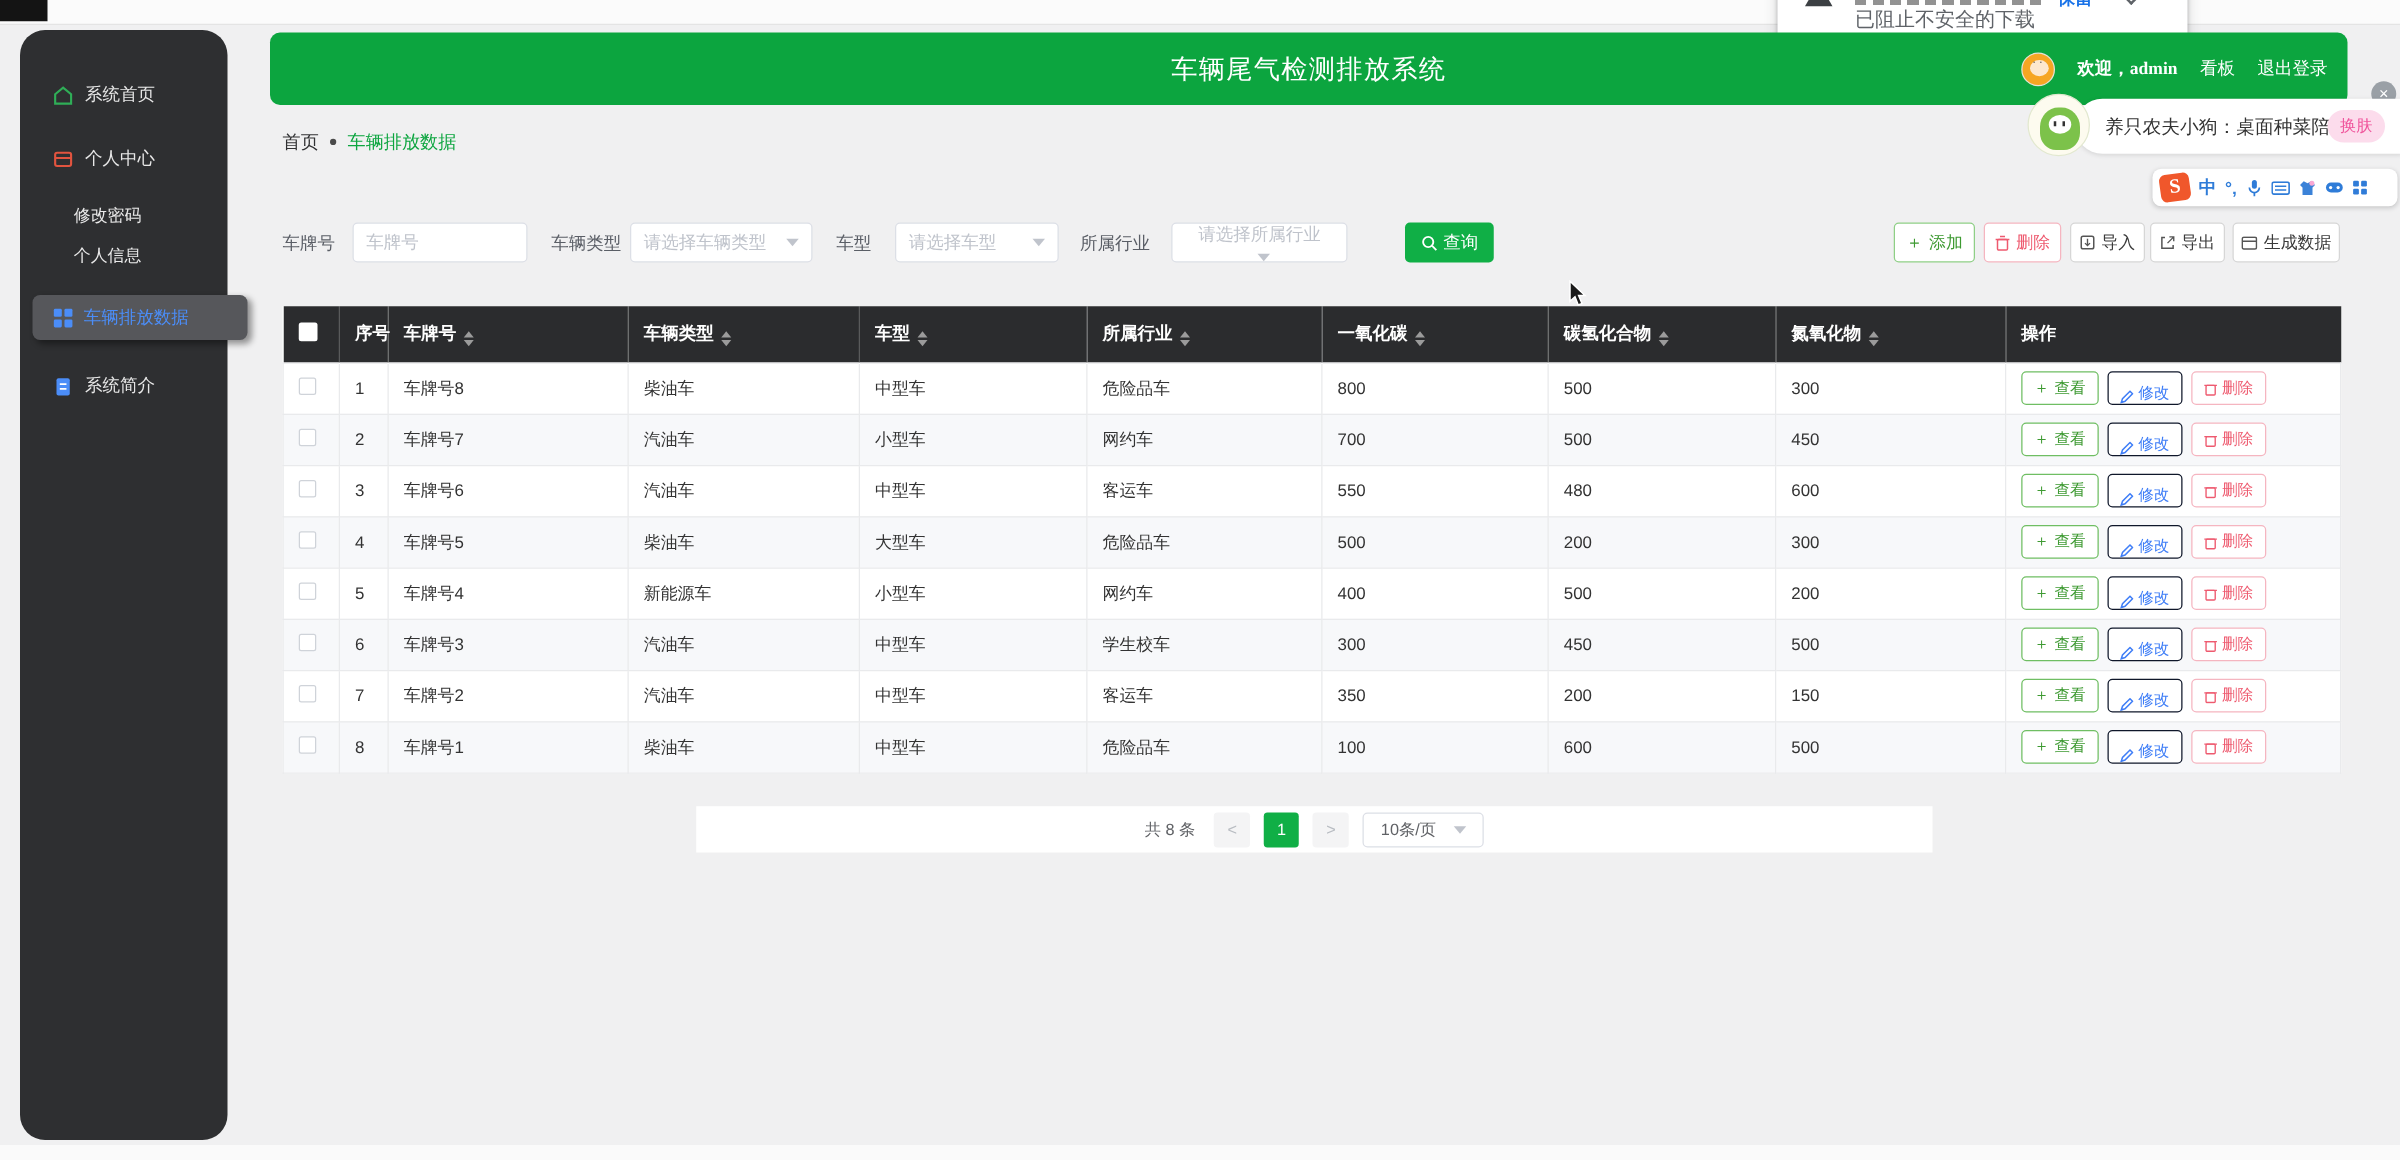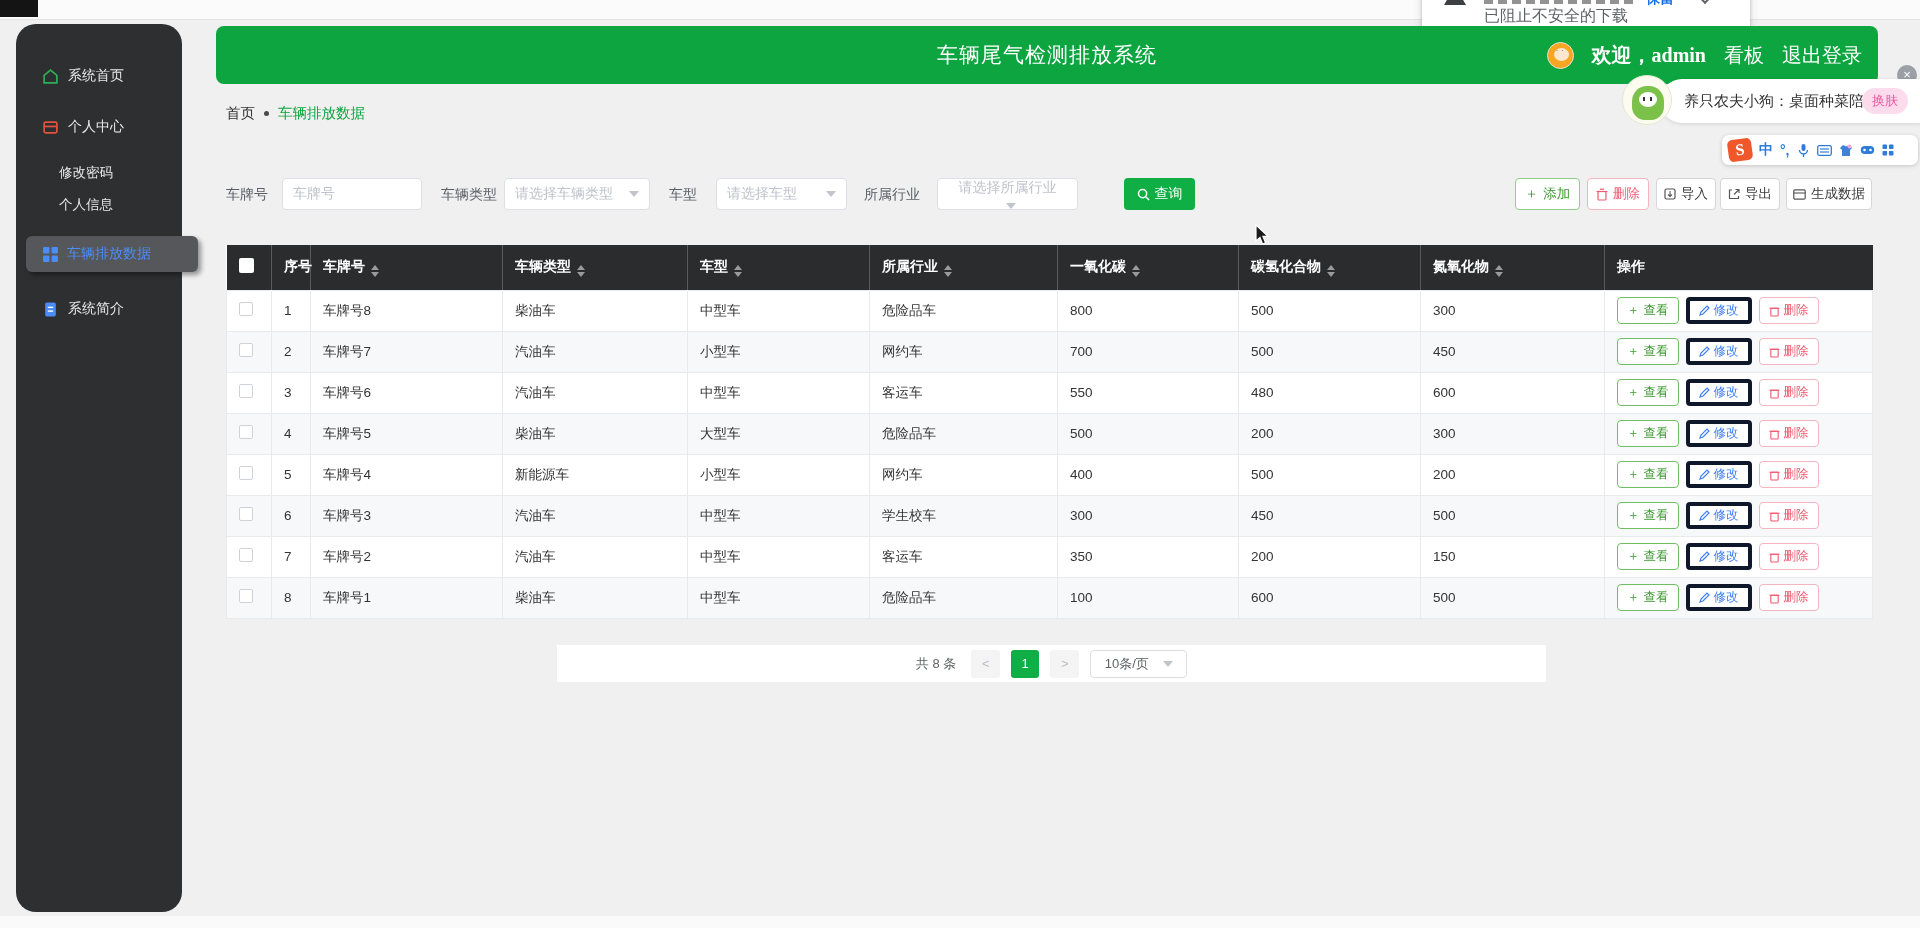--- a/index.html
+++ b/index.html
@@ -31,21 +31,21 @@
   .side-item { position:absolute; left:26px; display:flex; align-items:center; gap:9px; font-size:14px; white-space:nowrap; cursor:pointer; }
   .side-sub { position:absolute; left:43px; font-size:13.5px; color:#eaeaea; cursor:pointer; white-space:nowrap; }
   .side-active { position:absolute; left:10px; top:212px; width:172px; height:36px; background:#56575b; border-radius:6px;
                  box-shadow:3px 3px 5px rgba(0,0,0,.4); display:flex; align-items:center; gap:8px; padding-left:16px;
                  color:#4b8df8; font-size:14px; white-space:nowrap; cursor:pointer; }
   .ic { width:17px; height:17px; flex:0 0 auto; }
 
   
   .header-bar { left:216px; top:26px; width:1662px; height:58px; background:#0CA53F; border-radius:8px;font-family:Liberation Serif, serif; }
   .header-title { position:absolute; left:50%; top:50%; transform:translate(-50%,-50%); color:#fff; font-size:21px; letter-spacing:1px; white-space:nowrap; }
-  .welcome { position:absolute; right:16px; top:0; height:100%; display:flex; align-items:center; gap:18px; color:#fff; font-size:20px; white-space:nowrap; }
+  .welcome { position:absolute; right:16px; top:0; height:100%; display:flex; align-items:center; gap:18px; color:#fff; font-size:14px; white-space:nowrap; }
   .avatar-sm { width:27px; height:27px; border-radius:50%; background:#f6a623; position:relative; overflow:hidden; border:1px solid #e8e2d5; }
   .avatar-sm:before { content:""; position:absolute; left:6px; top:5px; width:15px; height:13px; border-radius:50%; background:#fde8cf; }
   .avatar-sm:after { content:"· ·"; position:absolute; left:8px; top:2px; font-size:9px; color:#555; }
 
   
   .pet { left:1660px; top:79px; width:262px; height:44px; background:#fff; border-radius:22px 0 0 22px;
          box-shadow:0 1px 4px rgba(0,0,0,.12); display:flex; align-items:center; padding-left:24px; }
   .pet-avatar { position:absolute; left:-38px; top:-4px; width:50px; height:50px; border-radius:50%; background:#fdfbef; border:1px solid #e2e8cf; overflow:hidden; }
   .pet-avatar .blob { position:absolute; left:9px; top:10px; width:32px; height:34px; background:#7cc24a; border-radius:46% 46% 40% 40%; }
   .pet-avatar .face { position:absolute; left:16px; top:16px; width:18px; height:15px; background:#fff; border-radius:50%; }
@@ -89,21 +89,21 @@
   .dtable td { height:41px; border:1px solid #e9eaec; font-size:13.5px; color:#333; padding-left:12px; background:transparent; white-space:nowrap; }
   .dtable tbody tr:nth-child(even) td { background:#f7f8fa; }
   .sort { display:inline-flex; flex-direction:column; gap:2px; margin-left:6px; vertical-align:1px; }
   .sort i { width:0; height:0; border-left:4px solid transparent; border-right:4px solid transparent; display:block; }
   .sort .up { border-bottom:5px solid #9b9b9b; }
   .sort .dn { border-top:5px solid #9b9b9b; }
   .cb-h { display:inline-block; width:15px; height:15px; background:#fff; border-radius:2px; cursor:pointer; }
   .cb-r { display:inline-block; width:14px; height:14px; background:#fff; border:1px solid #cfd3d9; border-radius:2px; cursor:pointer; }
   .rbtn { display:inline-flex; align-items:center; gap:4px; height:27px; padding:0 9px; background:#fff; border-radius:4px; font-size:12.5px; cursor:pointer; }
   .rbtn.view { border:1px solid #6fbe63; color:#3e9a32; }
-  .rbtn.edit { border:4px solid #0f172a; color:#3f7ef7; }
+  .rbtn.edit { border:1px solid #0f172a; color:#3f7ef7;align-items:flex-end; }
   .rbtn.del  { border:1px solid #f5b5c0; color:#ee5a6f; }
   .ops-wrap { display:flex; gap:7px; align-items:center; }
 
   
   .pagebar { left:557px; top:645px; width:989px; height:37px; background:#fff; display:flex; align-items:center; justify-content:center; gap:11px; }
   .pg-total { font-size:13px; color:#606266; margin-right:4px; }
   .pg-btn { width:29px; height:28px; border-radius:3px; background:#f4f4f5; color:#b8bcc2; font-size:13px;
             display:flex; align-items:center; justify-content:center; cursor:pointer; }
   .pg-cur { width:28px; height:28px; border-radius:3px; background:#10AF46; color:#fff; font-size:13px;
             display:flex; align-items:center; justify-content:center; cursor:pointer; }

